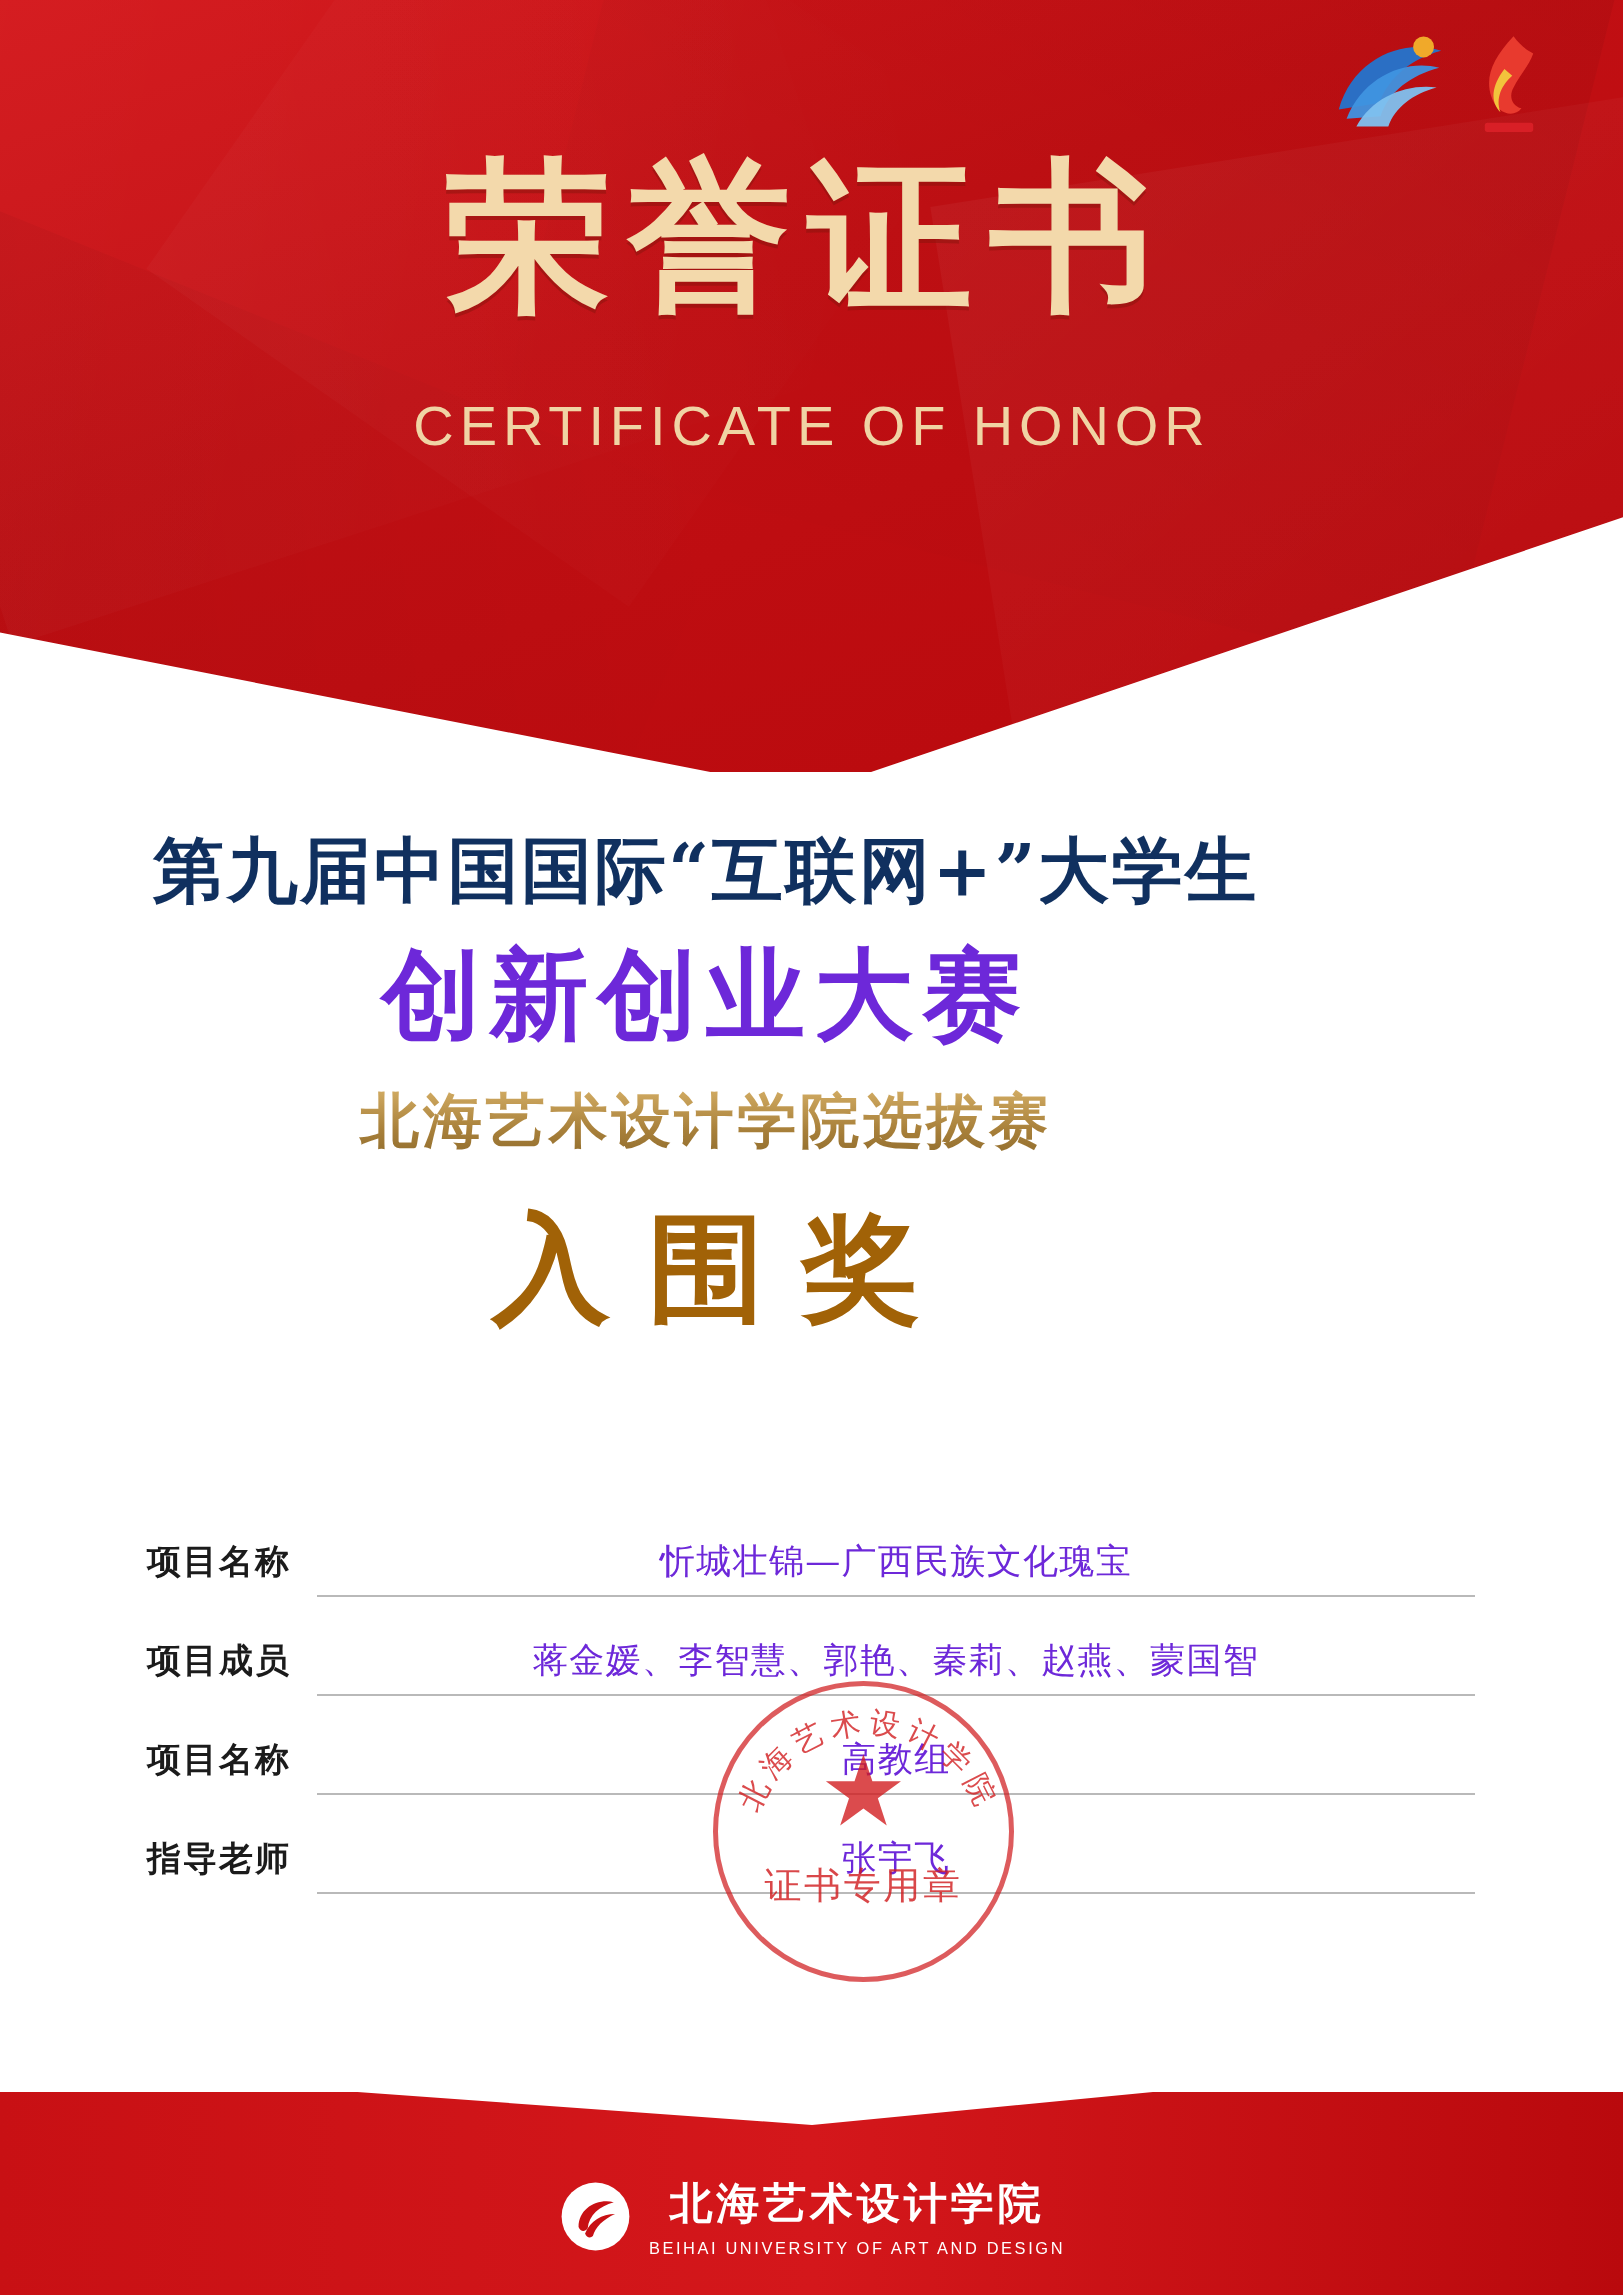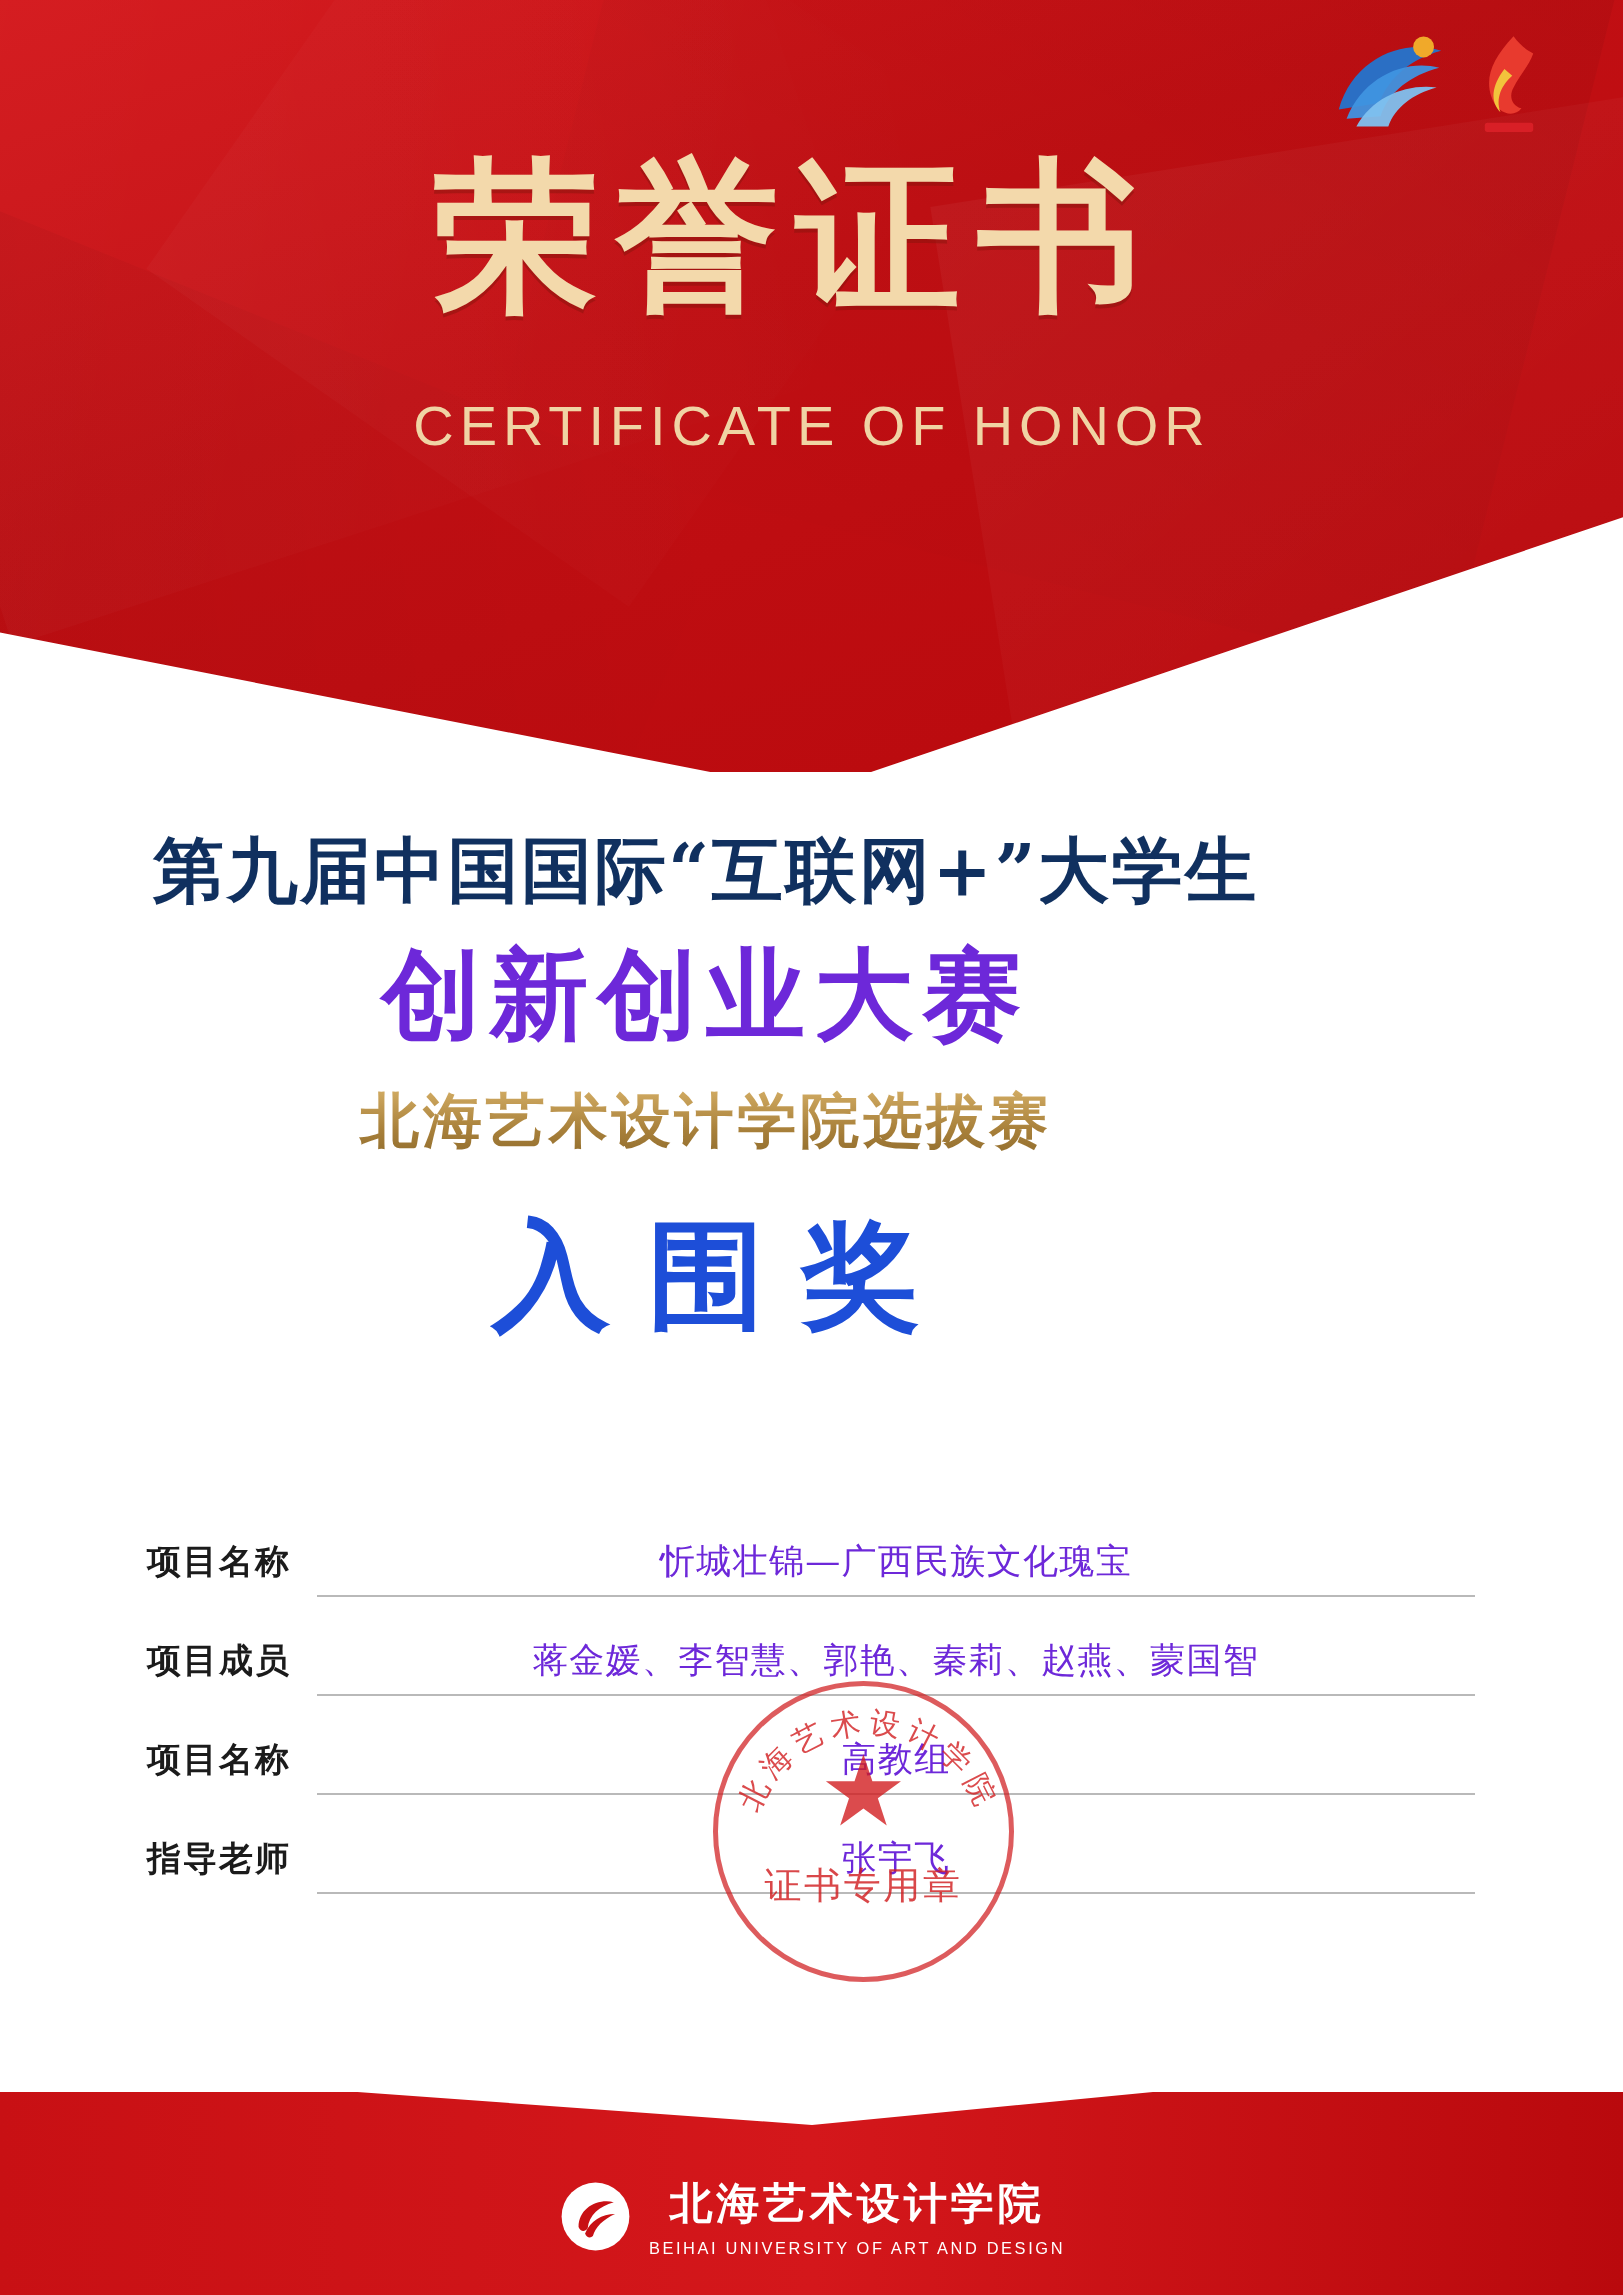--- a/index.html
+++ b/index.html
@@ -82,21 +82,21 @@
     display: flex;
     align-items: flex-start;
     gap: 22px;
   }
   .logo-swirl { width: 124px; height: 105px; }
   .logo-flame { width: 72px; height: 105px; }
 
   
   .honor-cn {
     position: absolute;
-    left: 4px; top: 128px;
+    left: 16px; top: 128px;
     width: 1584px;
     text-align: center;
     font-family: "DejaVu Serif", "Liberation Serif", serif;
     font-weight: 700;
     font-size: 164px;
     letter-spacing: 17px;
     color: #f3d9ab;
     text-shadow: 0 3.9px 0 rgba(130,20,12,0.45);
     white-space: nowrap;
   }
@@ -152,22 +152,22 @@
     color: #b08a41;
     -webkit-text-fill-color: transparent;
     white-space: nowrap;
   }
   .award {
     text-align: center;
     font-family: "DejaVu Serif", "Liberation Serif", serif;
     font-weight: 700;
     font-size: 118px;
     letter-spacing: 37px;
-    color: #1d4ed8;
-    margin-top: 35px;
+    color: #a16207;
+    margin-top: 28px;
     text-indent: 37px;
     white-space: nowrap;
   }
 
   
   .fields {
     position: absolute;
     left: 147px;
     top: 713px;
     width: 1328px;

